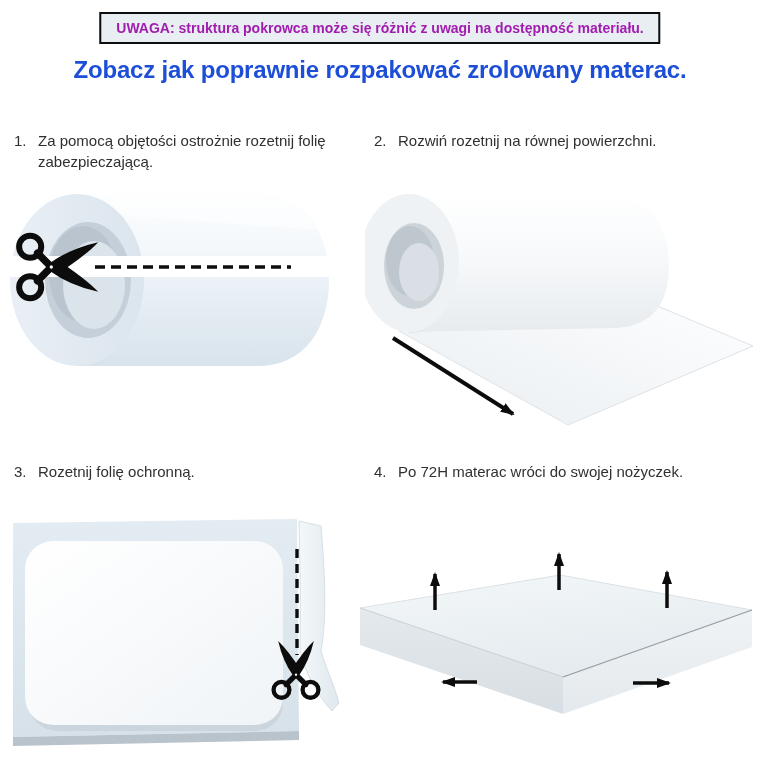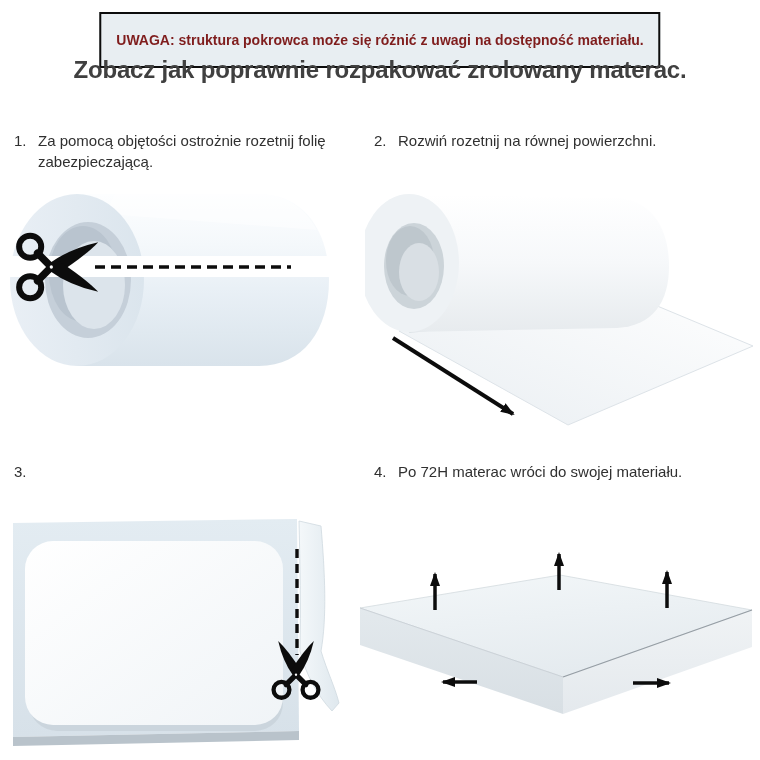--- a/index.html
+++ b/index.html
@@ -3,25 +3,25 @@
 <meta charset="utf-8">
 <style>
   html,body{margin:0;padding:0;background:#ffffff;}
   .page{
     position:relative;width:760px;height:760px;background:#ffffff;overflow:hidden;
     font-family:"Liberation Sans","DejaVu Sans",sans-serif;color:#2f2f2f;
   }
   .banner{
     position:absolute;top:12px;left:50%;transform:translateX(-50%);
     background:#e8eef2;border:2px solid #0c0c0c;
-    padding:18px 15px;font-size:14px;font-weight:bold;color:#7f1d1d;white-space:nowrap;
+    padding:6px 15px;font-size:14px;font-weight:bold;color:#a21caf;white-space:nowrap;
   }
   .title{
     position:absolute;top:56px;left:0;width:760px;text-align:center;
-    font-size:24px;font-weight:bold;color:#404040;letter-spacing:-0.2px;
+    font-size:24px;font-weight:bold;color:#1d4ed8;letter-spacing:-0.2px;
   }
   .step{
     position:absolute;display:flex;align-items:flex-start;
     font-size:15px;line-height:1.4;color:#303030;
   }
   .step .num{flex:0 0 24px;}
   .step1{left:14px;top:130px;width:316px;}
   .step1 .txt{width:290px;}
   .step2{left:374px;top:130px;width:380px;}
   .step3{left:14px;top:461px;width:316px;}
@@ -63,24 +63,25 @@
   <div class="step step1">
     <span class="num">1.</span>
     <span class="txt">Za pomocą objętości ostrożnie rozetnij folię zabezpieczającą.</span>
   </div>
   <div class="step step2">
     <span class="num">2.</span>
     <span class="txt">Rozwiń rozetnij na równej powierzchni.</span>
   </div>
   <div class="step step3">
     <span class="num">3.</span>
+    <span class="txt">Rozetnij folię ochronną.</span>
   </div>
   <div class="step step4">
     <span class="num">4.</span>
-    <span class="txt">Po 72H materac wróci do swojej materiału.</span>
+    <span class="txt">Po 72H materac wróci do swojej nożyczek.</span>
   </div>
 
   <div class="illus illus1">
     <svg width="325" height="184" viewBox="0 0 325 184">
       <defs>
         <linearGradient id="g1body" x1="0" y1="0" x2="0" y2="1">
           <stop offset="0" stop-color="#fdfeff"></stop>
             <stop offset="0.3" stop-color="#f4f8fb"></stop>
           <stop offset="0.55" stop-color="#e9f0f6"></stop>
             <stop offset="0.8" stop-color="#e0e9f0"></stop>

